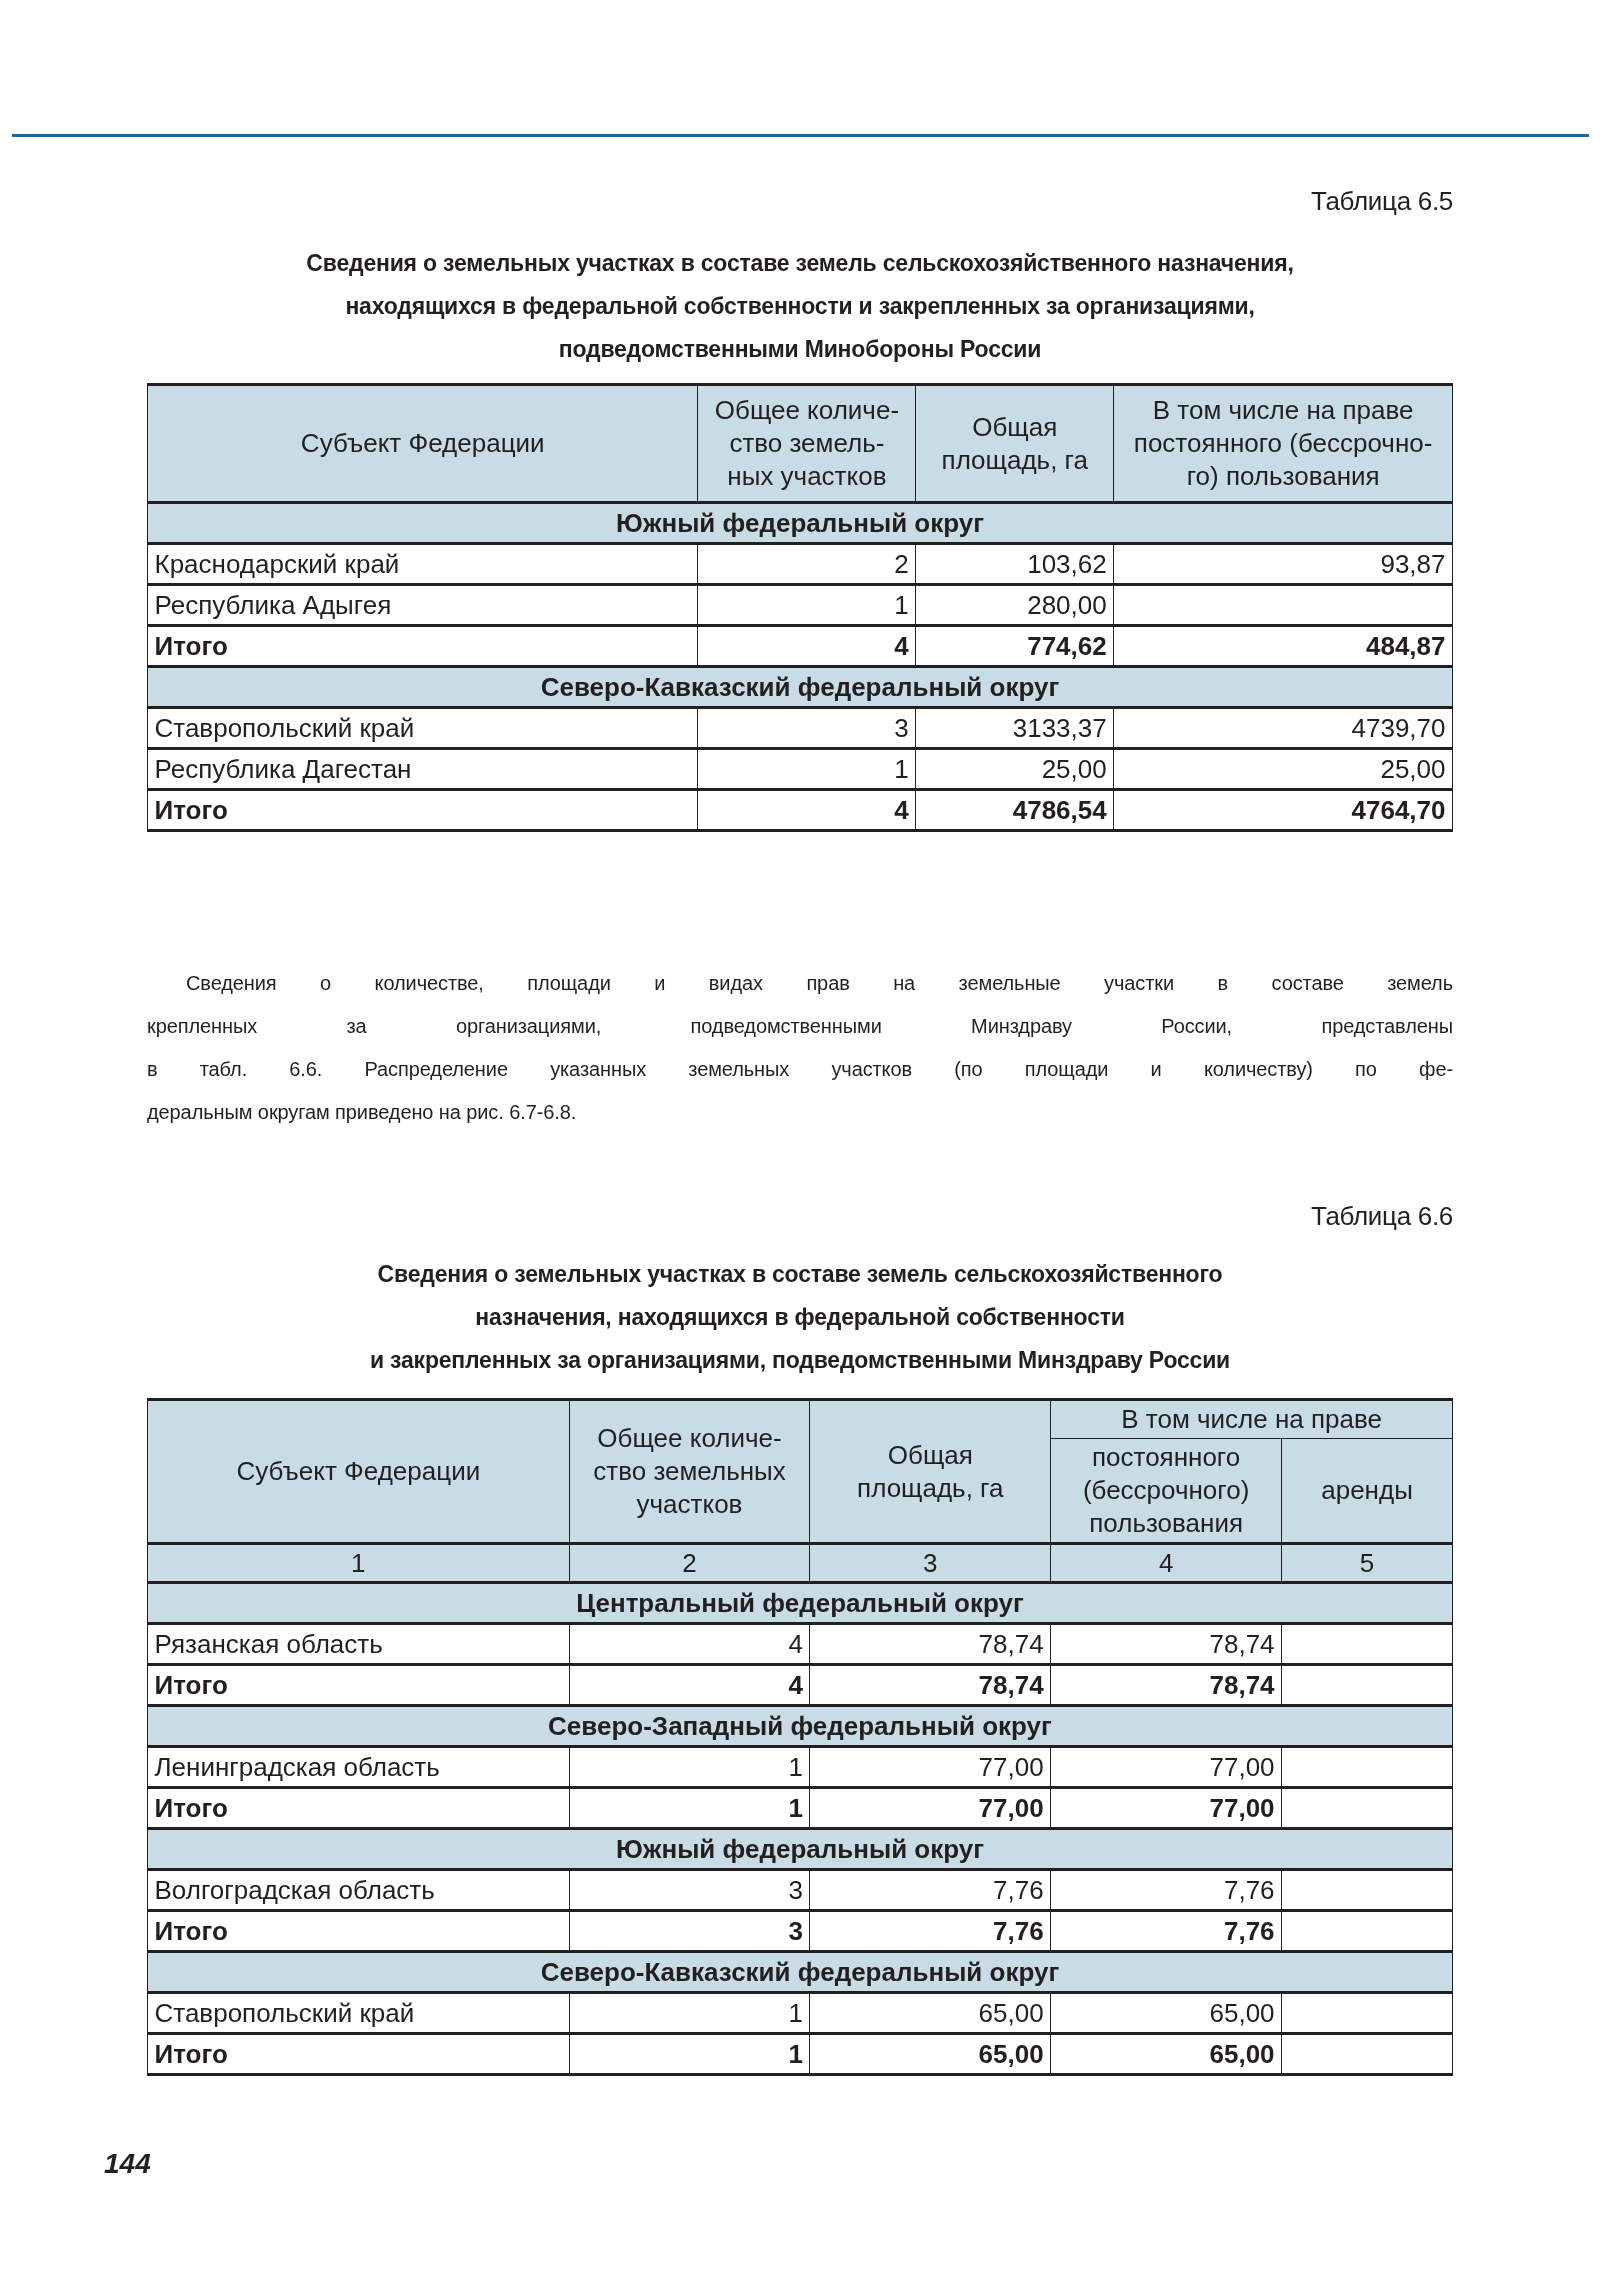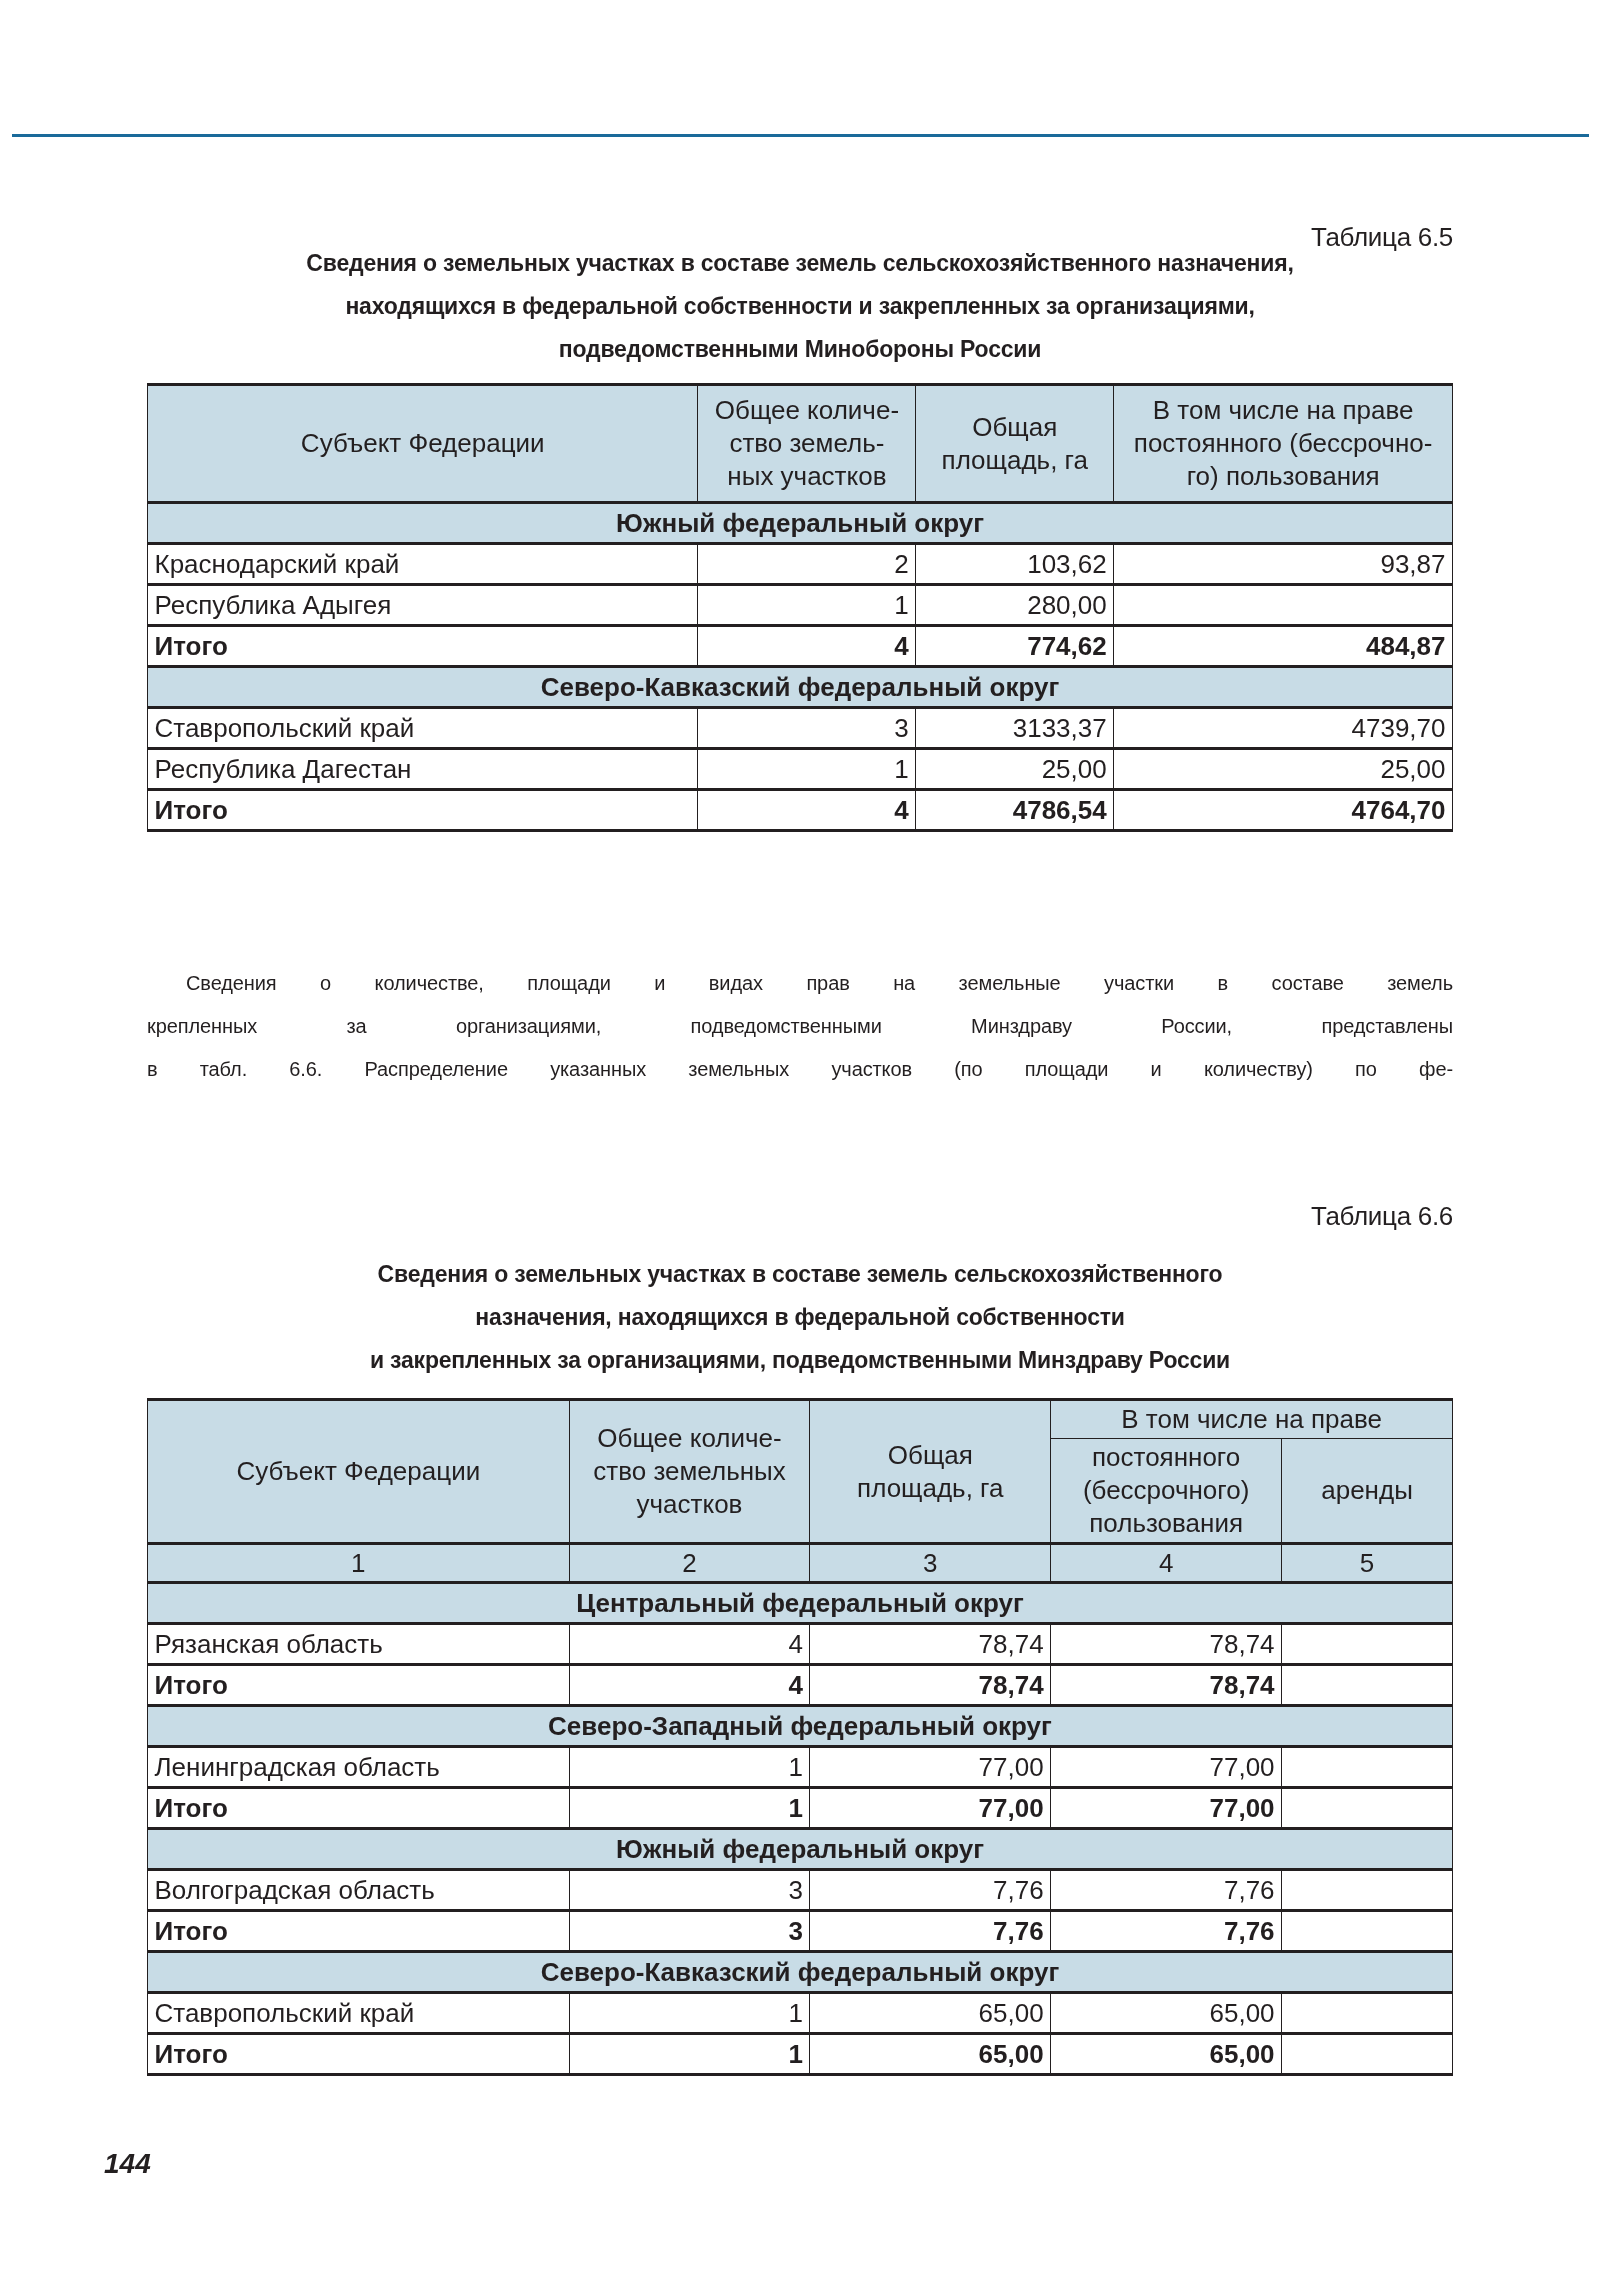--- a/index.html
+++ b/index.html
@@ -23,21 +23,21 @@
   .para .line { display: block; text-align: justify; text-align-last: justify; white-space: nowrap; }
   .para .line.last { text-align-last: left; }
   .para .line.first { text-indent: 39px; }
   .page-num { position: absolute; left: 104px; top: 2148px; font-size: 28px; font-weight: bold; font-style: italic; }
 </style>
 </head>
 <body>
 
 <div class="top-rule"></div>
 
-<div class="tbl-label" style="top:186px;margin-top:36px;">Таблица 6.5</div>
+<div class="tbl-label" style="top:186px;">Таблица 6.5</div>
 <div class="tbl-title" style="top:242px;">
   <div>Сведения о земельных участках в составе земель сельскохозяйственного назначения,</div>
   <div>находящихся в федеральной собственности и закрепленных за организациями,</div>
   <div>подведомственными Минобороны России</div>
 </div>
 
 <table class="data" style="top:383px;">
   <colgroup>
     <col style="width:551px">
       <col style="width:218px">
@@ -106,20 +106,21 @@
       <td class="num">4786,54</td>
       <td class="num">4764,70</td>
     </tr>
   </tbody>
 </table>
 
 <div class="para" style="top:962px;">
   <span class="line first">Сведения о количестве, площади и видах прав на земельные участки в составе земель</span>
   <span class="line">крепленных за организациями, подведомственными Минздраву России, представлены</span>
   <span class="line">в табл. 6.6. Распределение указанных земельных участков (по площади и количеству) по фе-</span>
+  <span class="line last">деральным округам приведено на рис. 6.7-6.8.</span>
 </div>
 
 <div class="tbl-label" style="top:1201px;">Таблица 6.6</div>
 <div class="tbl-title" style="top:1253px;">
   <div>Сведения о земельных участках в составе земель сельскохозяйственного</div>
   <div>назначения, находящихся в федеральной собственности</div>
   <div>и закрепленных за организациями, подведомственными Минздраву России</div>
 </div>
 
 <table class="data" style="top:1398px;">

